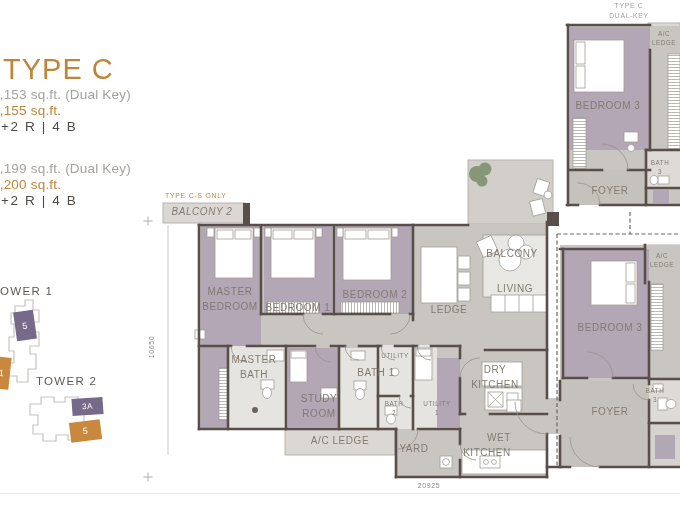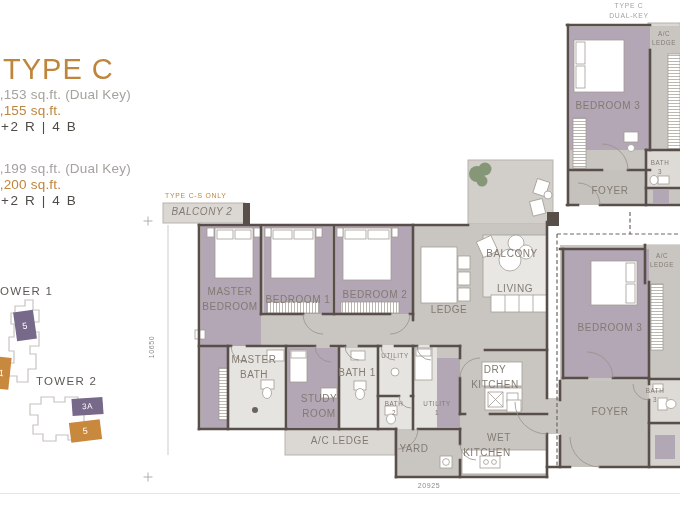--- a/index.html
+++ b/index.html
@@ -285,29 +285,29 @@
       <path d="M70,170 A26,26 0 0 0 44,144"></path>
       <path d="M42,205 A22,22 0 0 0 20,183"></path>
     </g>
   </svg>
 
   <div class="rl note" style="left:165px;top:196px;">TYPE C-S ONLY</div>
   <div class="rl" style="left:202px;top:212px;font-style:italic;">BALCONY 2</div>
   <div class="rl" style="left:512px;top:216px;margin-top:38px;">BALCONY</div>
   <div class="rl" style="left:230px;top:299px;">MASTER
 BEDROOM</div>
-  <div class="rl" style="left:298px;top:300px;">BEDROOM 1</div>
+  <div class="rl" style="left:298px;top:308px;">BEDROOM 1</div>
   <div class="rl" style="left:375px;top:295px;">BEDROOM 2</div>
   <div class="rl" style="left:449px;top:310px;">LEDGE</div>
   <div class="rl" style="left:515px;top:289px;">LIVING</div>
   <div class="rl" style="left:254px;top:367px;">MASTER
 BATH</div>
   <div class="rl" style="left:319px;top:406px;">STUDY
 ROOM</div>
-  <div class="rl" style="left:357px;top:373px;">BATH 1</div>
+  <div class="rl" style="left:376px;top:373px;">BATH 1</div>
   <div class="rl sm" style="left:395px;top:356px;">UTILITY</div>
   <div class="rl sm" style="left:394px;top:408px;">BATH
 2</div>
   <div class="rl sm" style="left:437px;top:408px;">UTILITY
 1</div>
   <div class="rl" style="left:495px;top:377px;">DRY
 KITCHEN</div>
   <div class="rl" style="left:487px;top:445px;text-align:right;">WET
 KITCHEN</div>
   <div class="rl" style="left:414px;top:449px;">YARD</div>

